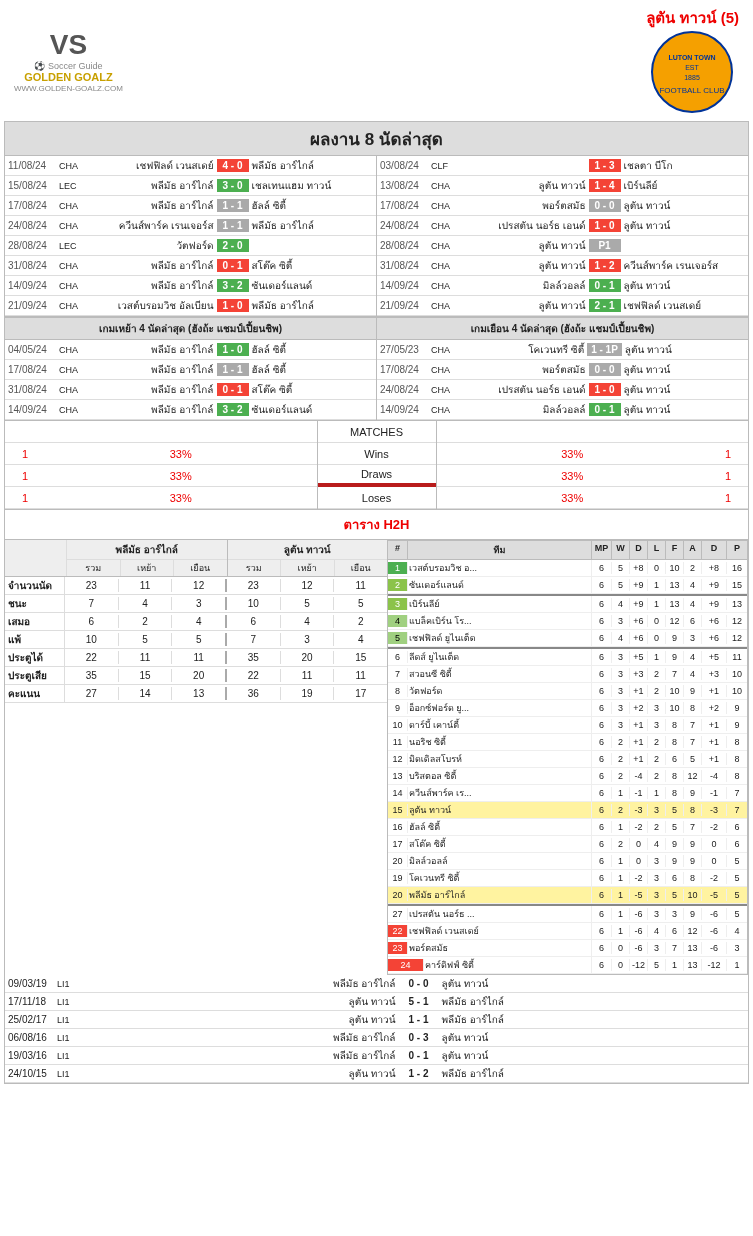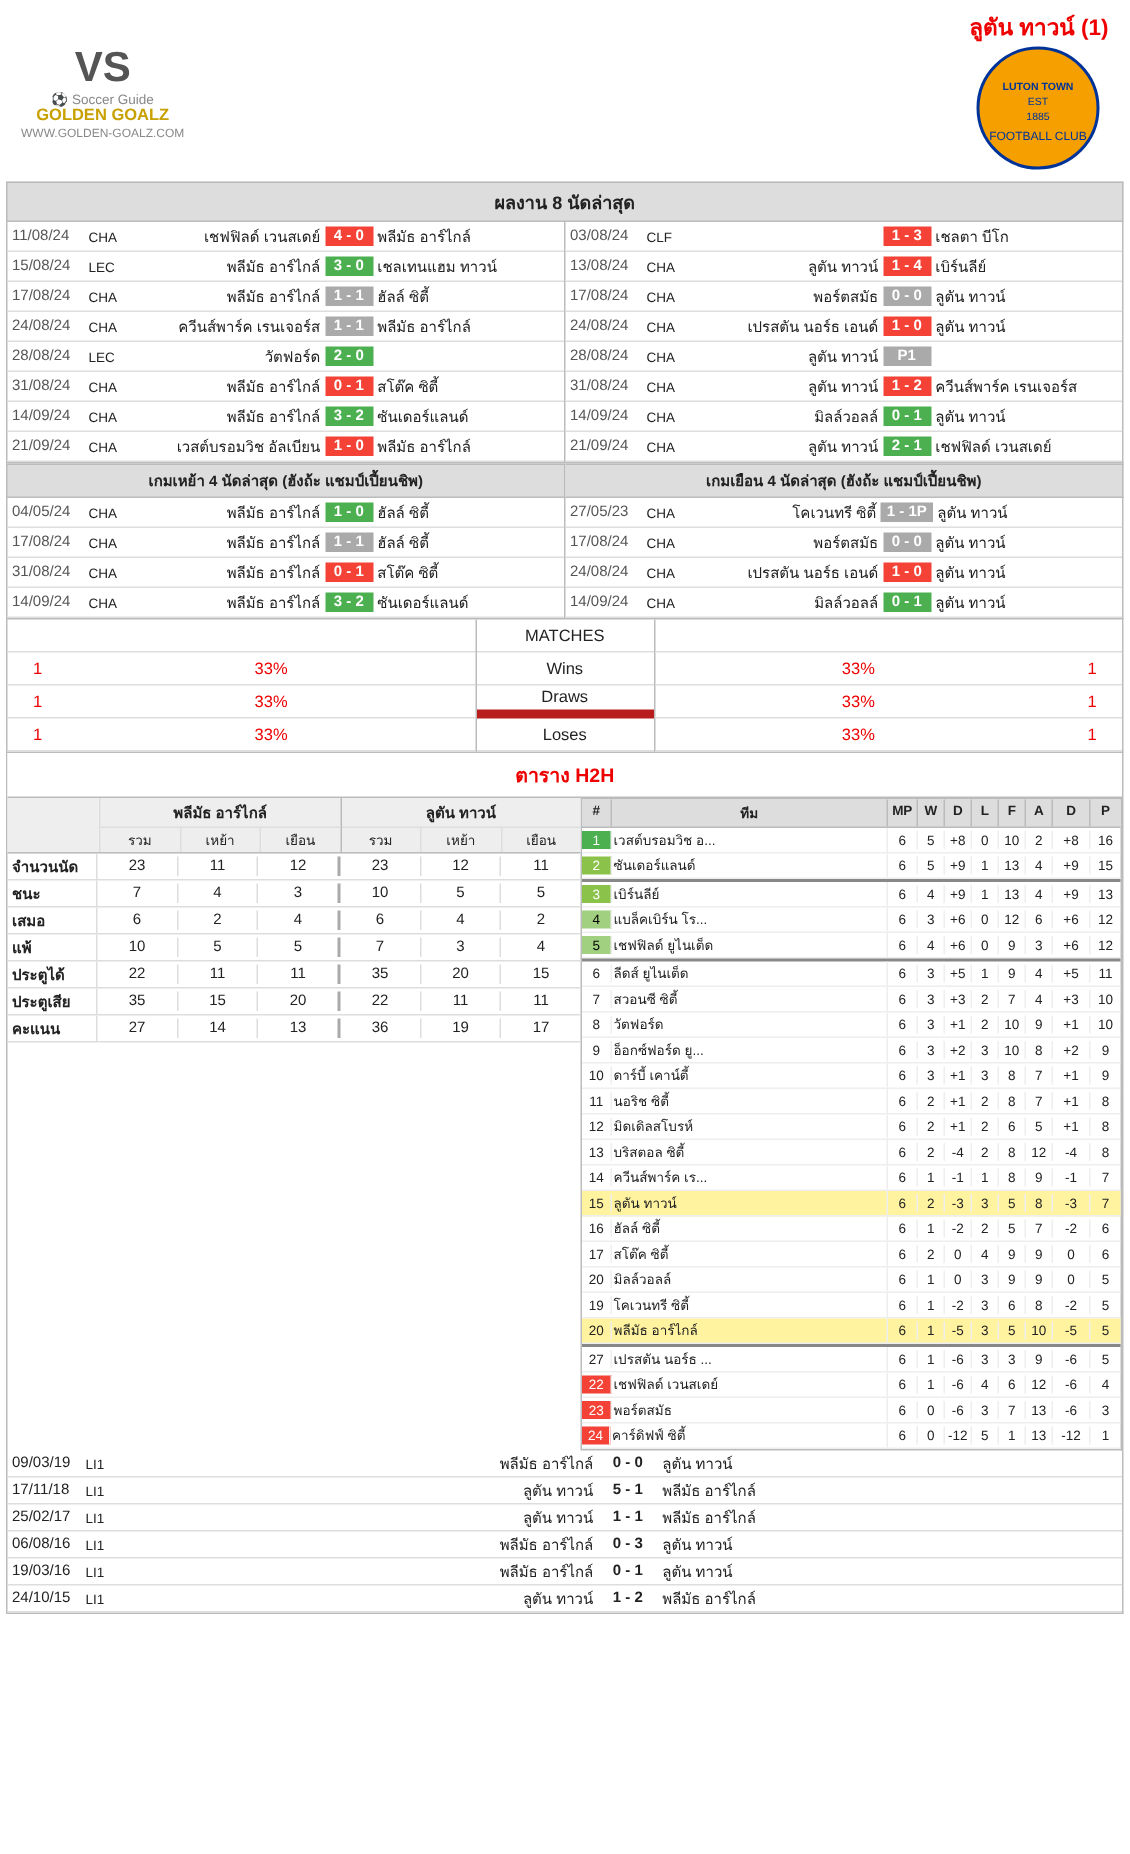--- a/index.html
+++ b/index.html
@@ -34,21 +34,21 @@
       font-size: 9px;
       color: #888;
       text-align: center;
     }
     
     .section-header {
       background: #ddd;
       text-align: center;
       font-weight: bold;
       padding: 3px;
-      font-size: 12px;
+      font-size: 17px;
       border: 1px solid #bbb;
     }
     
     .matches-container {
       display: flex;
       border: 1px solid #bbb;
       border-top: none;
     }
     .matches-left, .matches-right {
       flex: 1;
@@ -255,21 +255,21 @@
 
     <div class="center-vs-block">
       <div class="vs-text">VS</div>
       <div class="golden-goalz">
         ⚽ Soccer Guide<br><b style="color:#c8a000;font-size:11px;">GOLDEN GOALZ</b><br>
         <span style="font-size:8px;">WWW.GOLDEN-GOALZ.COM</span>
       </div>
     </div>
 
     <div class="right-team-block">
-      <span class="team-name-right">ลูตัน ทาวน์ (1)</span>
+      <span class="team-name-right">ลูตัน ทาวน์ (5)</span>
 
       <svg width="85" height="85" viewBox="0 0 85 85">
         <circle cx="42" cy="42" r="40" fill="#f5a000" stroke="#003399" stroke-width="2"></circle>
         <text x="42" y="30" text-anchor="middle" fill="#003399" font-size="7" font-weight="bold">LUTON TOWN</text>
         <text x="42" y="40" text-anchor="middle" fill="#003399" font-size="7">EST</text>
         <text x="42" y="50" text-anchor="middle" fill="#003399" font-size="7">1885</text>
         <text x="42" y="63" text-anchor="middle" fill="#003399" font-size="8">FOOTBALL CLUB</text>
       </svg>
     </div>
   </div>
@@ -486,21 +486,21 @@
     <span class="stats-pct">33%</span>
   </div>
 </div>
     <div class="stats-center">
       <div class="stats-row" style="border-bottom:1px solid #ddd;width:100%;justify-content:center;">
         <span class="stats-label">MATCHES</span>
       </div>
       <div class="stats-row" style="width:100%;justify-content:center;border-bottom:1px solid #ddd;">
         <span class="stats-label">Wins</span>
       </div>
-      <div class="stats-row" style="width:100%;justify-content:center;border-bottom:6px solid #b91c1c;">
+      <div class="stats-row" style="width:100%;justify-content:center;border-bottom:4px solid #b91c1c;">
         <span class="stats-label">Draws</span>
       </div>
       <div class="stats-row" style="width:100%;justify-content:center;">
         <span class="stats-label">Loses</span>
       </div>
     </div>
     <div class="stats-right" id="stats-right">
   <div class="stats-row" style="border-bottom:1px solid #ddd;">
     <span style="width:40px;"></span>
           <span style="flex:1;"></span>
@@ -901,21 +901,21 @@
     <div class="lc" style="width:20px;">6</div>
     <div class="lc" style="width:18px;">0</div>
     <div class="lc" style="width:18px;">-6</div>
     <div class="lc" style="width:18px;">3</div>
     <div class="lc" style="width:18px;">7</div>
     <div class="lc" style="width:18px;">13</div>
     <div class="lc" style="width:25px;">-6</div>
     <div class="lc" style="width:20px;border-right:none;">3</div>
   </div>
             <div class="league-row" style="">
-    <div class="lc" style="width:19px;background:#f44336;color:#fff;">24</div>
+    <div class="lc" style="width:36px;background:#f44336;color:#fff;">24</div>
     <div class="lc" style="flex:1;text-align:left;">คาร์ดิฟฟ์ ซิตี้</div>
     <div class="lc" style="width:20px;">6</div>
     <div class="lc" style="width:18px;">0</div>
     <div class="lc" style="width:18px;">-12</div>
     <div class="lc" style="width:18px;">5</div>
     <div class="lc" style="width:18px;">1</div>
     <div class="lc" style="width:18px;">13</div>
     <div class="lc" style="width:25px;">-12</div>
     <div class="lc" style="width:20px;border-right:none;">1</div>
   </div>

